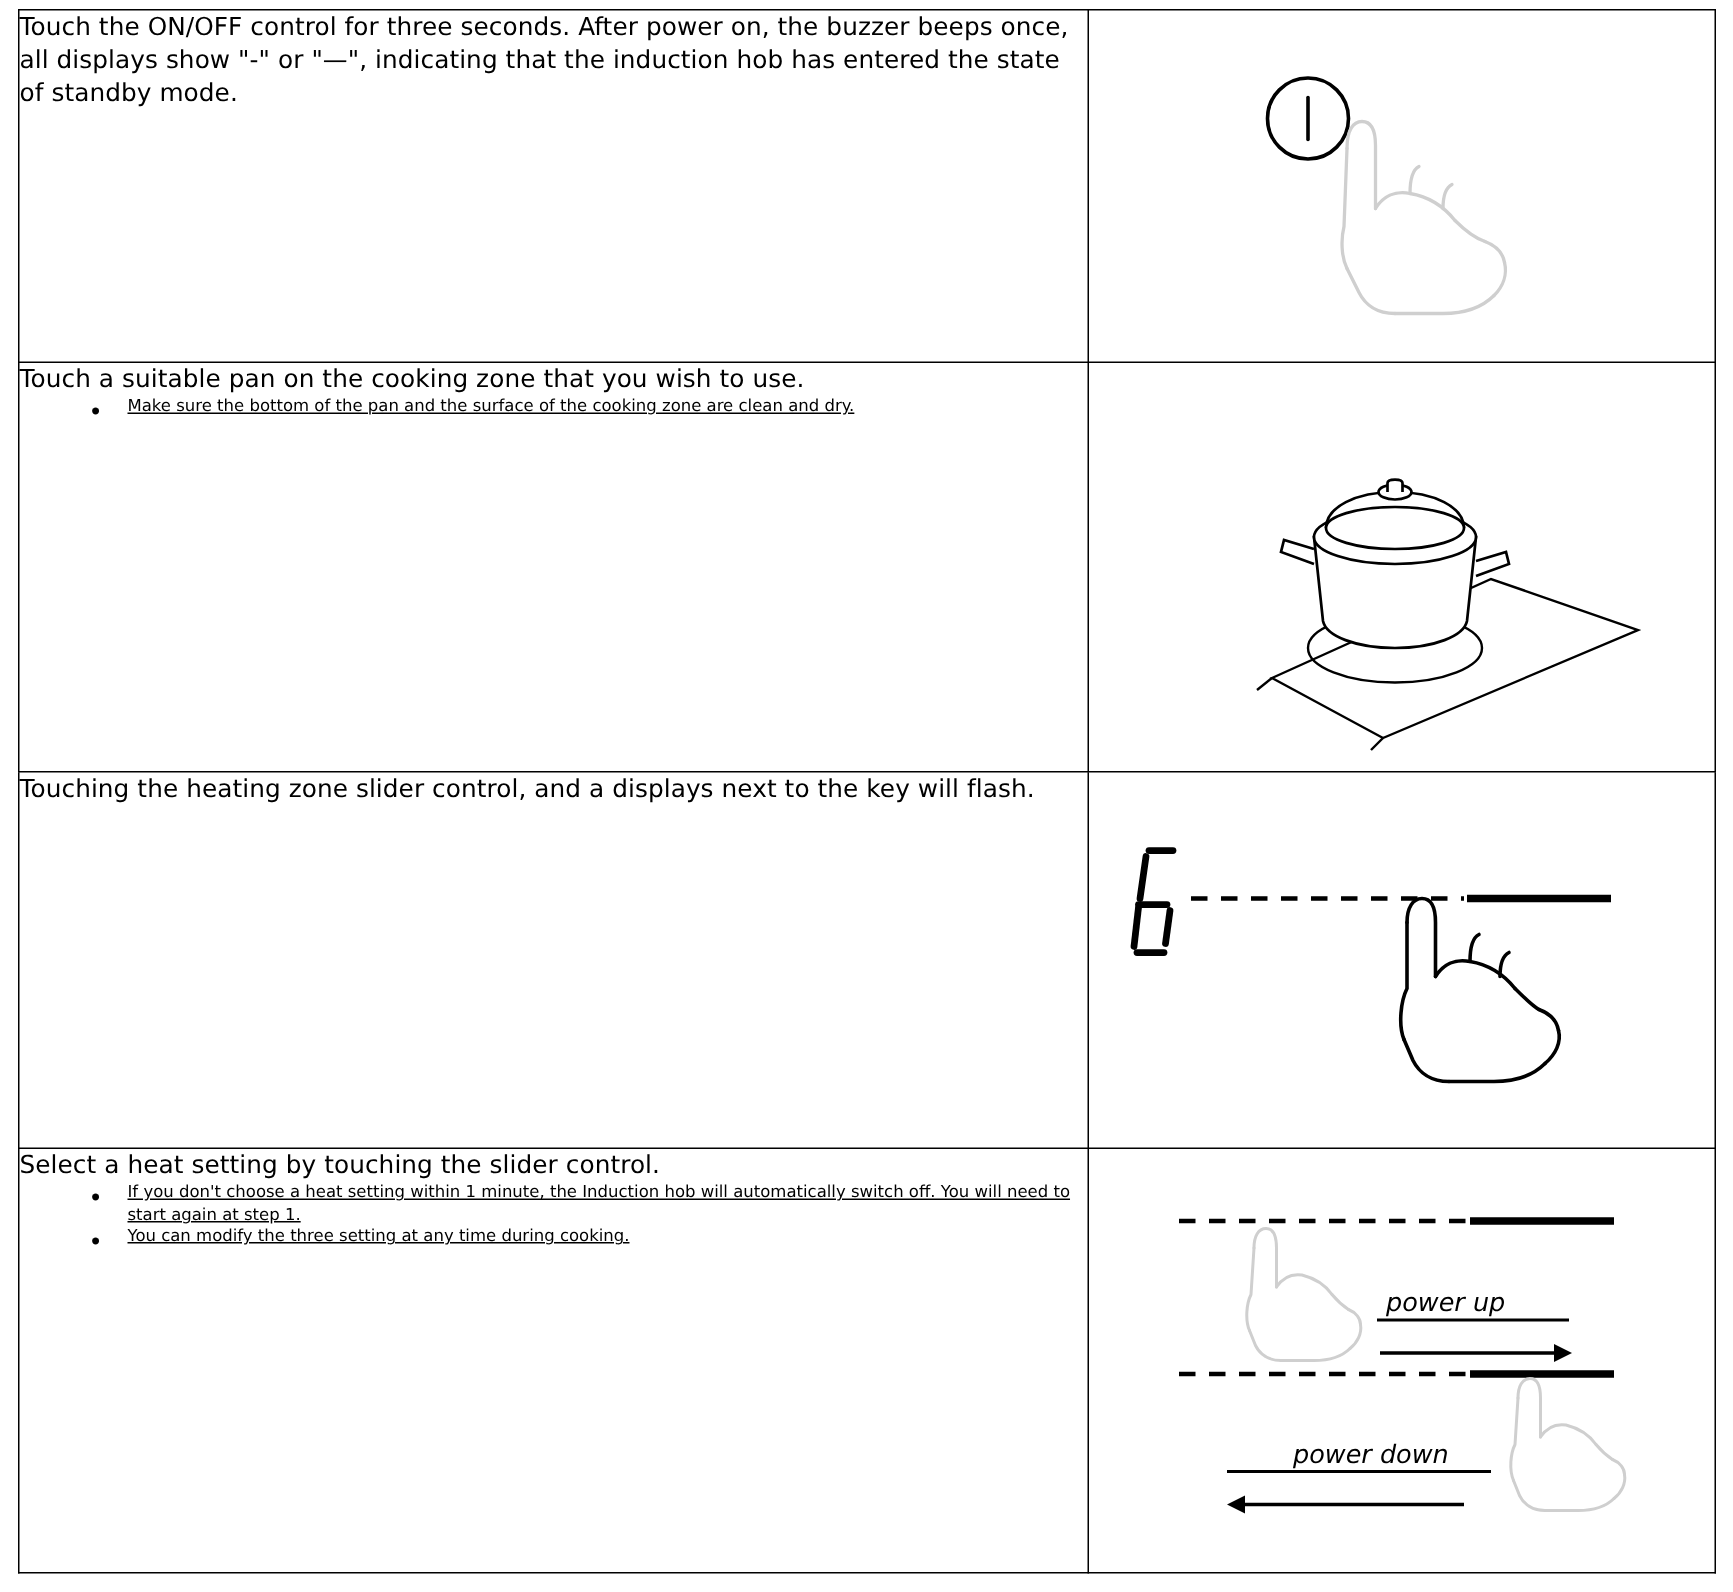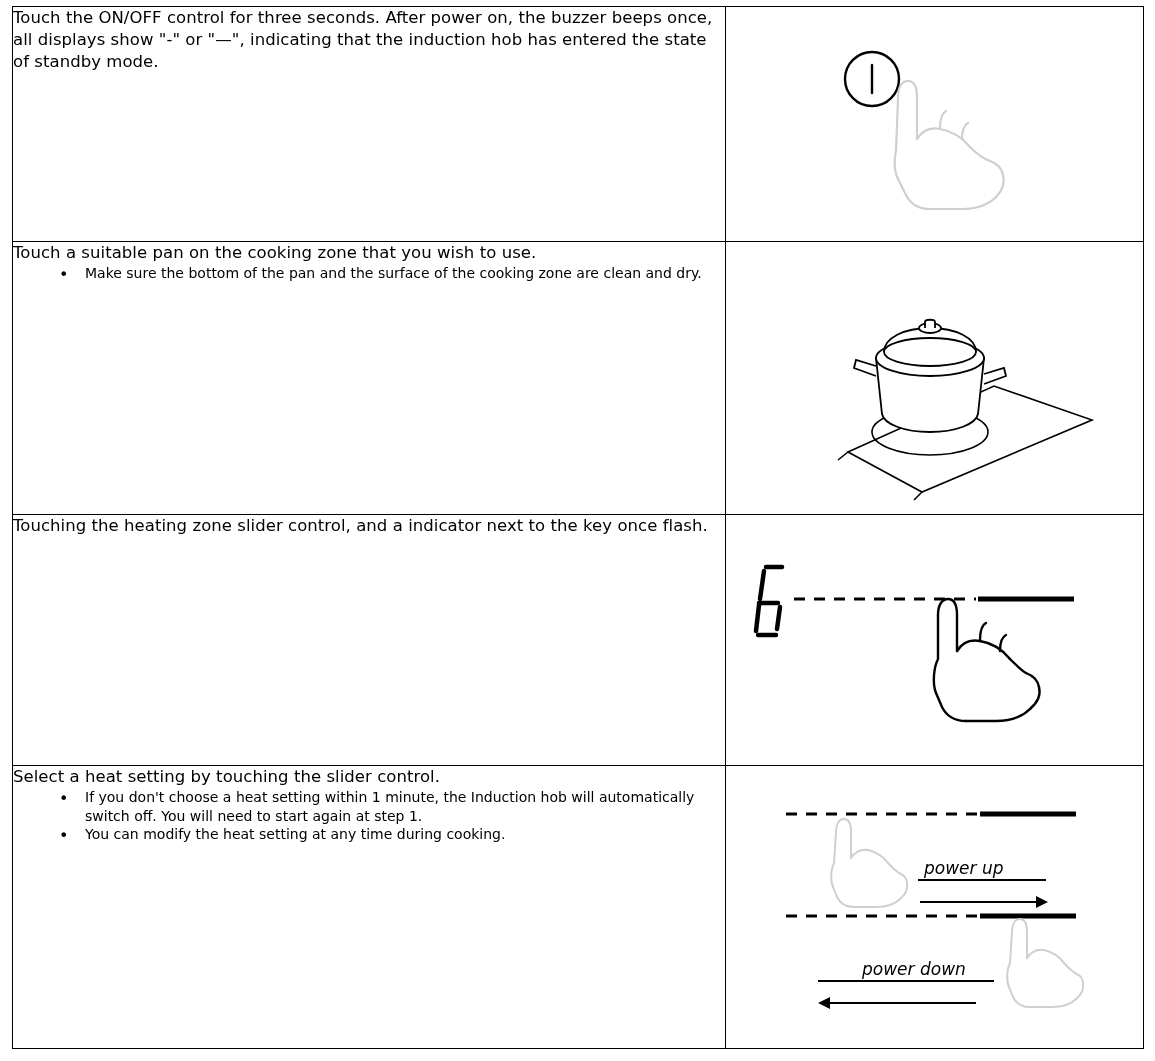--- a/index.html
+++ b/index.html
@@ -48,25 +48,26 @@
     line-height: 1.33;
     margin: 0;
     letter-spacing: 0.05px;
   }
   ul.bullets {
     margin: 0;
     padding-left: 46px;
     list-style: none;
   }
   ul.bullets li {
-    font-size: 14px;
+    font-size: 11px;
     line-height: 1.33;
     margin: 0;
     position: relative;
     padding-left: 26px;
+    text-decoration: underline;
   }
   ul.bullets li::before {
     content: "\2022";
     position: absolute;
     left: 0;
     top: 0;
     font-size: 16px;
   }
   .fig-wrap {
     position: absolute;
@@ -144,21 +145,21 @@
                 <path d="M150 124 L130 118 L128 126 L150 134" fill="#fff"></path>
                 <path d="M258 132 L278 126 L280 134 L258 142" fill="#fff"></path>
               </g>
             </svg>
           </div>
         </td>
       </tr>
 
       <tr class="row-3">
         <td class="text-cell">
-          <p class="para">Touching the heating zone slider control, and a indicator next to the key once flash.</p>
+          <p class="para">Touching the heating zone slider control, and a displays next to the key will flash.</p>
         </td>
         <td class="fig-cell">
           <div class="fig-wrap">
             <svg width="417" height="250" viewBox="0 0 417 250" fill="none">
 
               <g stroke="#000" stroke-width="4.5" stroke-linecap="round" fill="none">
                 <line x1="40" y1="52" x2="56" y2="52"></line>
                 <line x1="38" y1="56" x2="34" y2="84"></line>
                 <line x1="33" y1="90" x2="30" y2="116"></line>
                 <line x1="33" y1="88" x2="52" y2="88"></line>
@@ -186,21 +187,21 @@
             </svg>
           </div>
         </td>
       </tr>
 
       <tr class="row-4">
         <td class="text-cell">
           <p class="para">Select a heat setting by touching the slider control.</p>
           <ul class="bullets">
             <li>If you don't choose a heat setting within 1 minute, the Induction hob will automatically switch off. You will need to start again at step 1.</li>
-            <li>You can modify the heat setting at any time during cooking.</li>
+            <li>You can modify the three setting at any time during cooking.</li>
           </ul>
         </td>
         <td class="fig-cell">
           <div class="fig-wrap">
             <svg width="417" height="282" viewBox="0 0 417 282" fill="none">
 
               <g>
                 <line x1="60" y1="48" x2="252" y2="48" stroke="#000" stroke-width="3" stroke-dasharray="11 9"></line>
                 <line x1="254" y1="48" x2="350" y2="48" stroke="#000" stroke-width="5"></line>
               </g>

